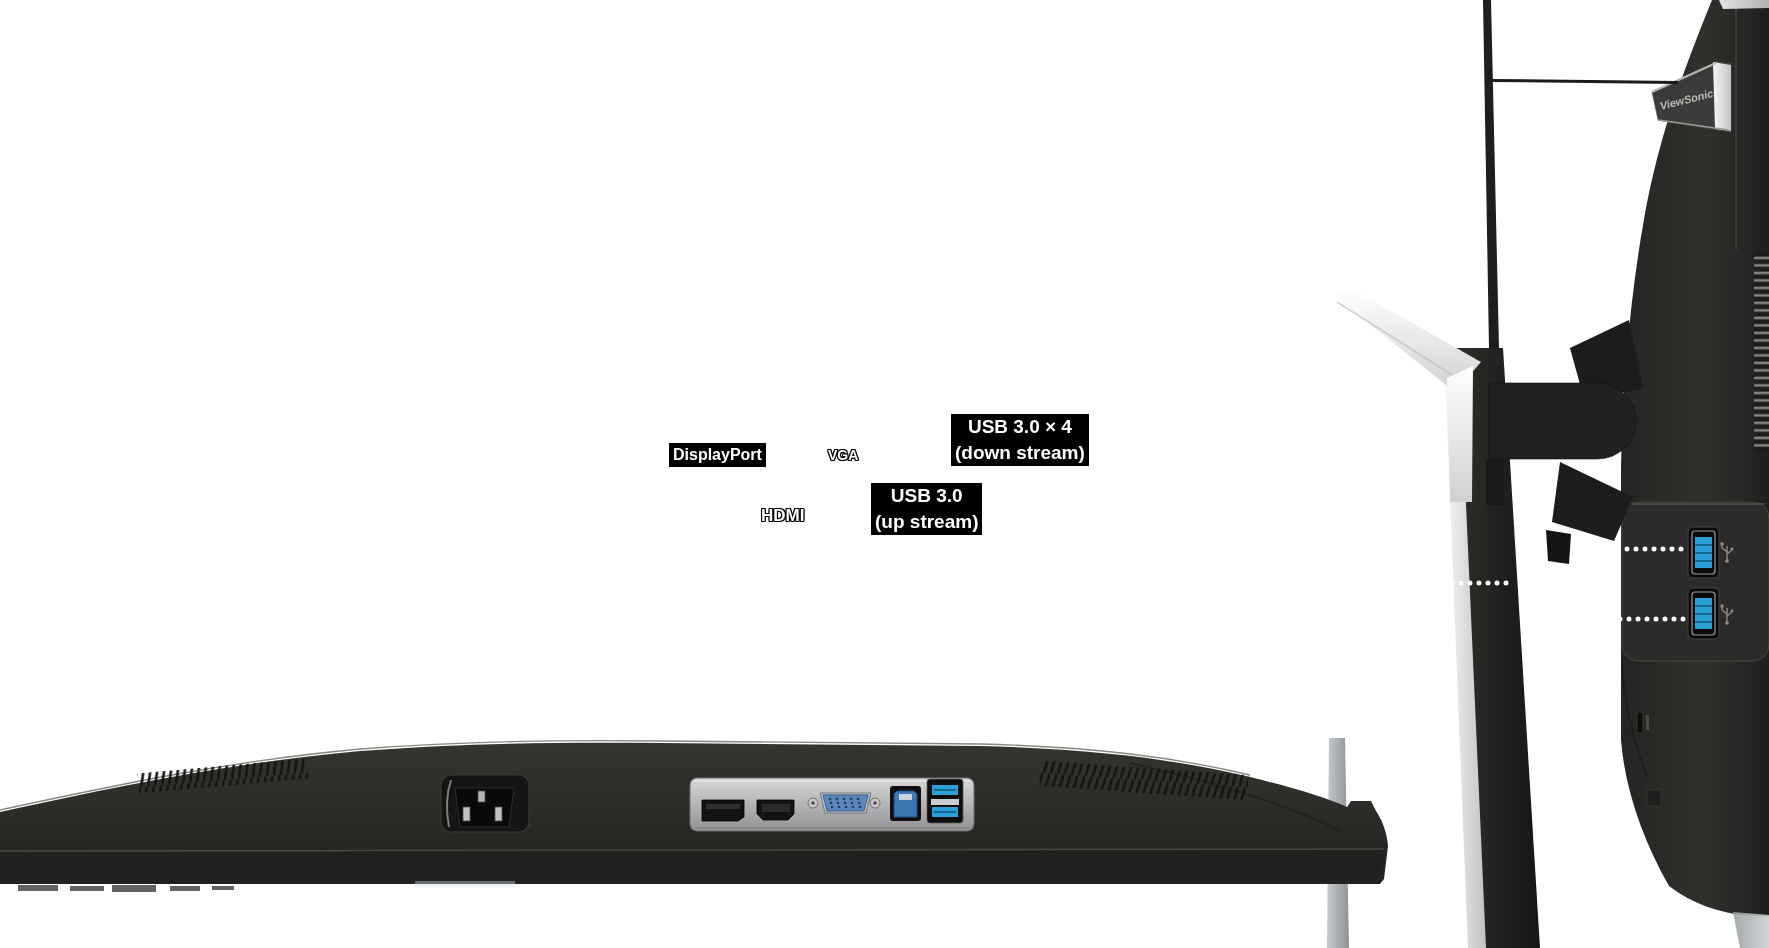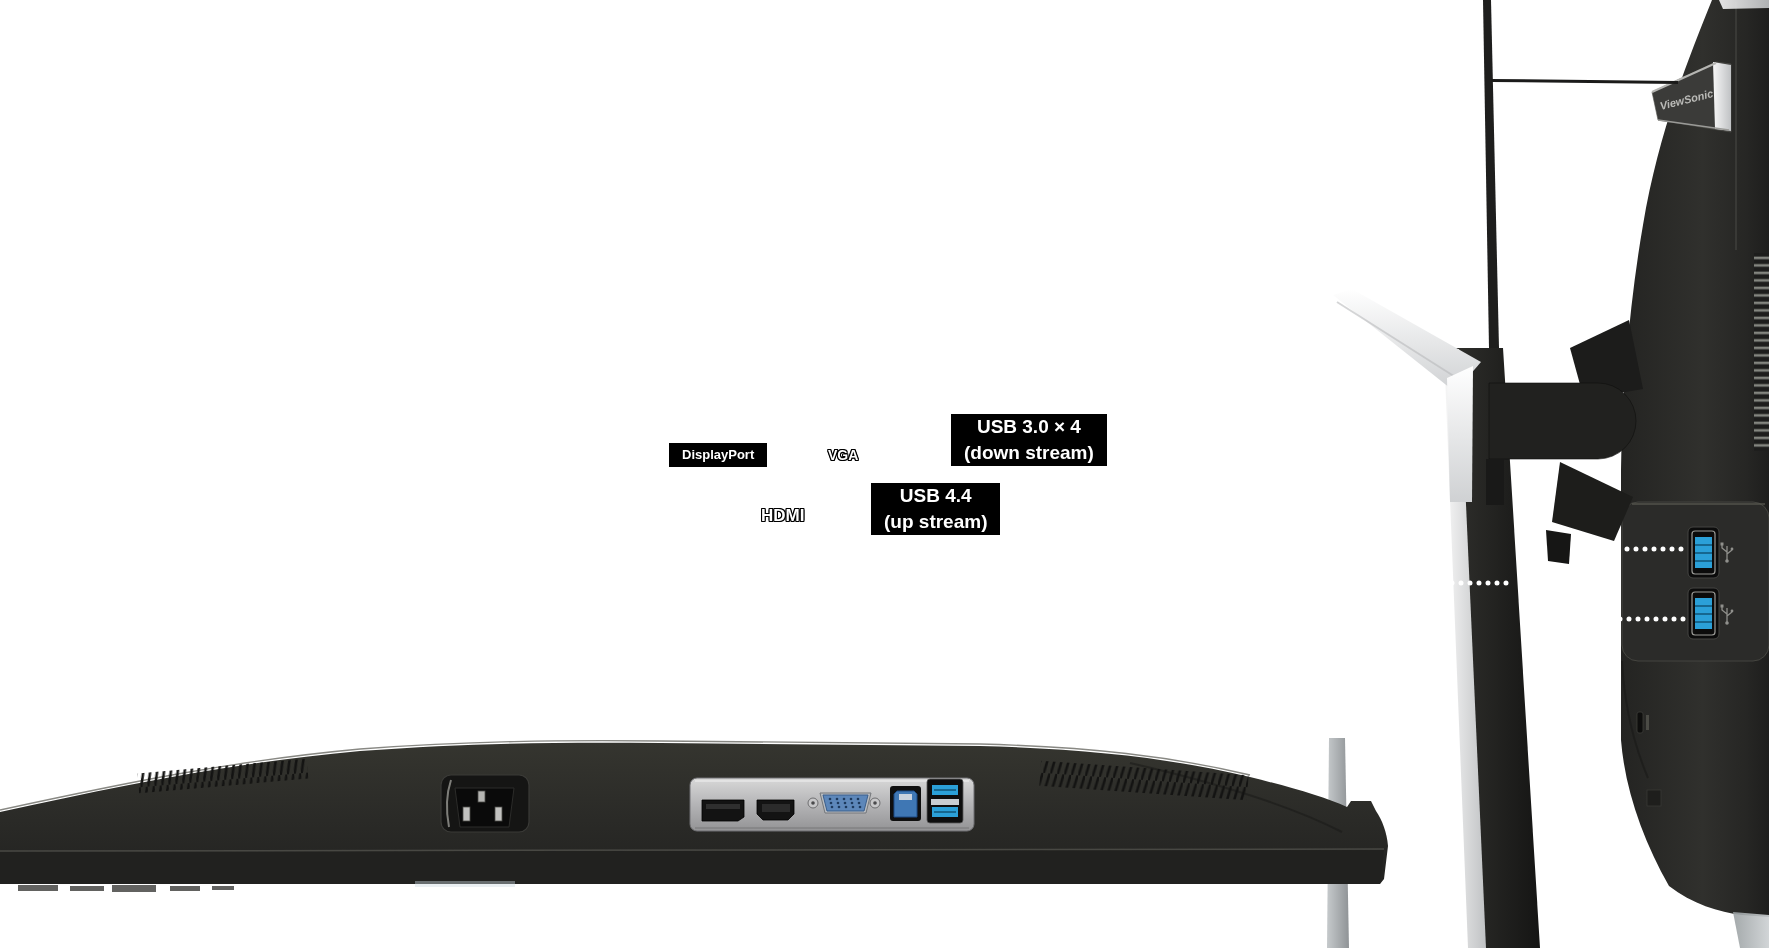--- a/index.html
+++ b/index.html
@@ -1,23 +1,23 @@
 <!DOCTYPE html>
 <html><head>
 <meta charset="utf-8">
 <style>
   html,body{margin:0;padding:0;background:#fff;overflow:hidden;}
   #canvas{position:relative;width:1769px;height:948px;background:#fff;font-family:"Liberation Sans",sans-serif;}
   #scene{position:absolute;left:0;top:0;}
   .label{position:absolute;font-weight:700;color:#fff;white-space:nowrap;}
-  .boxed{background:#000;padding:0 13px;}
+  .boxed{background:#000;padding:0 4px;}
   .outlined{text-shadow:-1px -1px 0 #000,1px -1px 0 #000,-1px 1px 0 #000,1px 1px 0 #000,0 -1px 0 #000,0 1px 0 #000,-1px 0 0 #000,1px 0 0 #000;}
   .two-line{text-align:center;line-height:26px;font-size:19px;}
   .two-line span{display:block;}
-  #label-displayport{left:669px;top:443px;font-size:13px;line-height:24px;}
+  #label-displayport{left:669px;top:443px;font-size:16px;line-height:24px;}
   #label-vga{left:828px;top:444px;font-size:14px;line-height:22px;}
   #label-hdmi{left:761px;top:505px;font-size:17px;line-height:22px;}
   #label-usb-down{left:951px;top:414px;}
   #label-usb-up{left:871px;top:483px;}
 </style>
 </head>
 <body>
 
 <div id="canvas">
 <svg id="scene" width="1769" height="948" viewBox="0 0 1769 948">
@@ -228,16 +228,16 @@
 </svg>
 
 <div class="label boxed" id="label-displayport">DisplayPort</div>
 <div class="label outlined" id="label-vga">VGA</div>
 <div class="label outlined" id="label-hdmi">HDMI</div>
 <div class="label boxed two-line" id="label-usb-down">
   <span>USB 3.0 × 4</span>
   <span>(down stream)</span>
 </div>
 <div class="label boxed two-line" id="label-usb-up">
-  <span>USB 4.4</span>
+  <span>USB 3.0</span>
   <span>(up stream)</span>
 </div>
 </div>
 
 </body></html>

